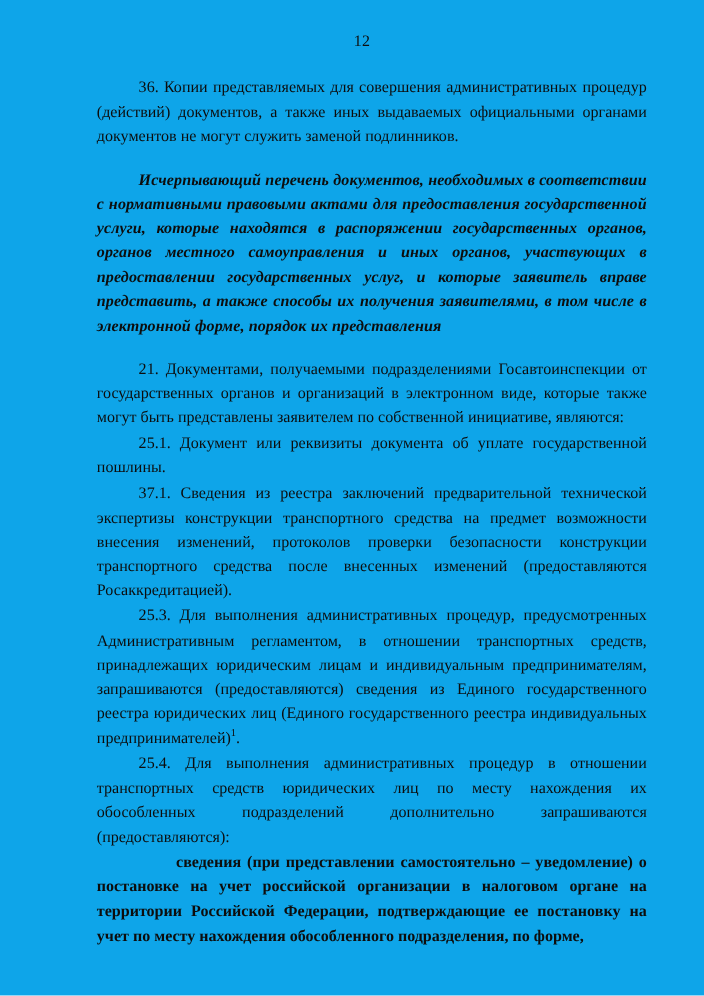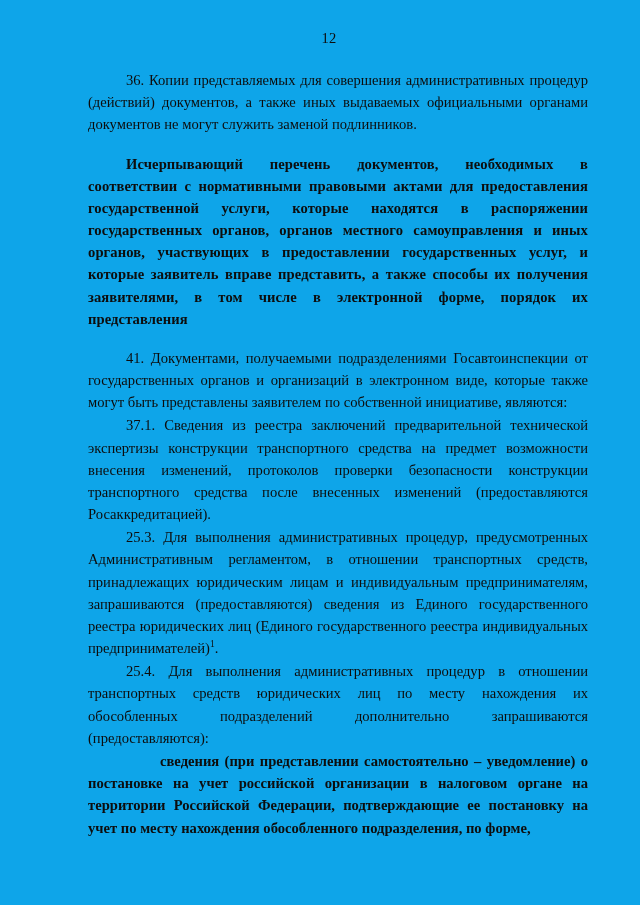--- a/index.html
+++ b/index.html
@@ -40,20 +40,21 @@
   }
   .para + .para {
     margin-top: 1px;
   }
   .para.bold {
     font-weight: bold;
     margin-top: 17px;
     margin-bottom: 17px;
     text-indent: 38px;
     letter-spacing: 0.1px;
+    font-style: italic;
   }
   .para.gap-top {
     margin-top: 17px;
   }
   .para.inner-indent {
     text-indent: 72px;
     font-weight: bold;
   }
   sup {
     font-size: 9.5px;
@@ -70,22 +71,23 @@
 <div class="page">
 
   <div class="page-number">12</div>
 
   <div class="body-text">
 
     <p class="para">36. Копии представляемых для совершения административных процедур (действий) документов, а также иных выдаваемых официальными органами документов не могут служить заменой подлинников.</p>
 
     <p class="para bold">Исчерпывающий перечень документов, необходимых в соответствии с нормативными правовыми актами для предоставления государственной услуги, которые находятся в распоряжении государственных органов, органов местного самоуправления и иных органов, участвующих в предоставлении государственных услуг, и которые заявитель вправе представить, а также способы их получения заявителями, в том числе в электронной форме, порядок их представления</p>
 
-    <p class="para gap-top">41. Документами, получаемыми подразделениями Госавтоинспекции от государственных органов и организаций в электронном виде, которые также могут быть представлены заявителем по собственной инициативе, являются:</p>
+    <p class="para gap-top">21. Документами, получаемыми подразделениями Госавтоинспекции от государственных органов и организаций в электронном виде, которые также могут быть представлены заявителем по собственной инициативе, являются:</p>
 
+    <p class="para">25.1. Документ или реквизиты документа об уплате государственной пошлины.</p>
 
     <p class="para">37.1. Сведения из реестра заключений предварительной технической экспертизы конструкции транспортного средства на предмет возможности внесения изменений, протоколов проверки безопасности конструкции транспортного средства после внесенных изменений (предоставляются Росаккредитацией).</p>
 
     <p class="para"><span>25.3. Для выполнения административных процедур, предусмотренных Административным регламентом, в отношении транспортных средств, принадлежащих юридическим лицам и индивидуальным предпринимателям, запрашиваются (предоставляются) сведения из Единого государственного реестра юридических лиц (Единого государственного реестра индивидуальных предпринимателей)</span><sup>1</sup><span>.</span></p>
 
     <p class="para">25.4. Для выполнения административных процедур в отношении транспортных средств юридических лиц по месту нахождения их обособленных подразделений дополнительно запрашиваются (предоставляются):</p>
 
     <p class="para inner-indent">сведения (при представлении самостоятельно – уведомление) о постановке на учет российской организации в налоговом органе на территории Российской Федерации, подтверждающие ее постановку на учет по месту нахождения обособленного подразделения, по форме,</p>
 
   </div>

